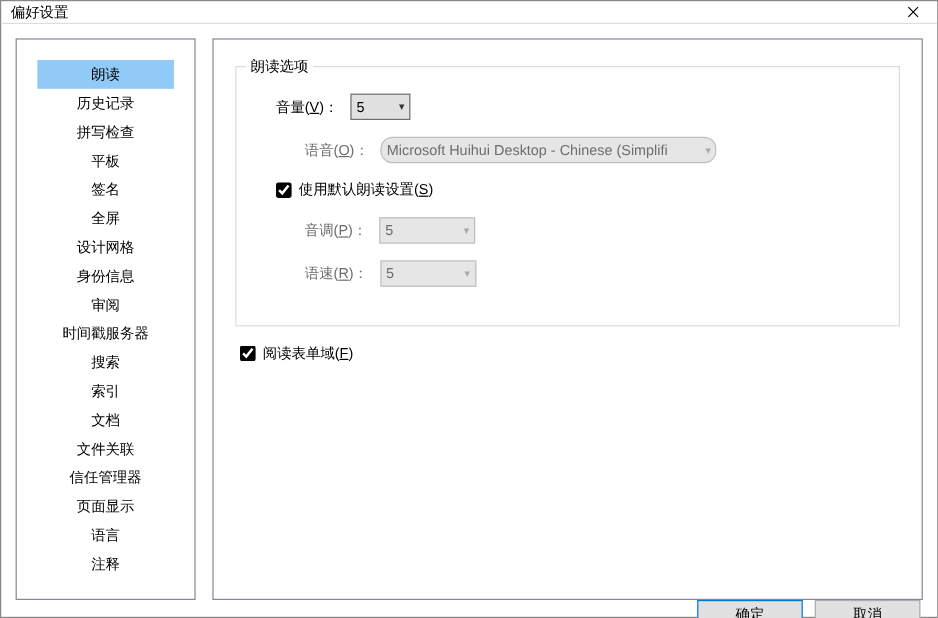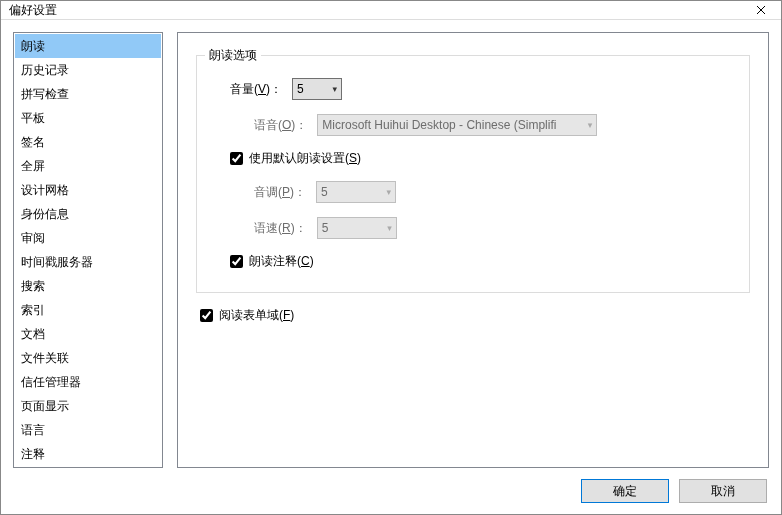--- a/index.html
+++ b/index.html
@@ -31,23 +31,24 @@
   }
   .body {
     flex: 1;
     display: flex;
     padding: 12px 12px 0 12px;
     gap: 14px;
   }
   .sidebar-wrap {
     width: 150px;
     border: 1px solid #828790;
-    padding: 1px;
+    padding: 17px;
     position: relative;
     overflow: hidden;
+    text-align: center;
   }
   .sidebar {
     overflow-y: auto;
     height: 100%;
     scrollbar-width: thin;
   }
   
   .sidebar::-webkit-scrollbar { width: 17px; }
   .sidebar::-webkit-scrollbar-track { background: #f0f0f0; }
   .sidebar::-webkit-scrollbar-thumb { background: #c2c3c9; border: 1px solid #f0f0f0; }
@@ -100,21 +101,21 @@
     font-family: inherit;
     font-size: 12px;
   }
   .select {
     display: inline-flex; align-items: center;
     justify-content: space-between;
     gap: 6px;
   }
   .select.small { width: 50px; }
   .select.med { width: 80px; }
-  .select.wide { width: 280px; }
+  .select.wide { width: 280px; border-radius: 10px; }
   .select.disabled {
     border-color: #bfbfbf;
     background: #e6e6e6;
     color: #6d6d6d;
   }
   .chev { font-size: 9px; color: #333; }
   .select.disabled .chev { color: #aaa; }
   input[type=checkbox] {
     width: 13px; height: 13px;
     margin: 0 6px 0 0;
@@ -231,28 +232,20 @@
         <div class="row indent2">
           <span class="label disabled">
             <span>语速(</span><span class="underline-key">R</span><span>)</span><span class="colon">：</span>
           </span>
           <div class="select med disabled">
             <span>5</span>
             <span class="chev">▾</span>
           </div>
         </div>
 
-        <div class="row indent1" style="margin-bottom:4px">
-          <label class="chk-label">
-            <input type="checkbox" checked="" style="">
-            <span>
-              <span>朗读注释(</span><span class="underline-key">C</span><span>)</span>
-            </span>
-          </label>
-        </div>
       </div>
 
       <div class="standalone-chk">
         <label class="chk-label">
           <input type="checkbox" checked="" style="">
           <span>
             <span>阅读表单域(</span><span class="underline-key">F</span><span>)</span>
           </span>
         </label>
       </div>

